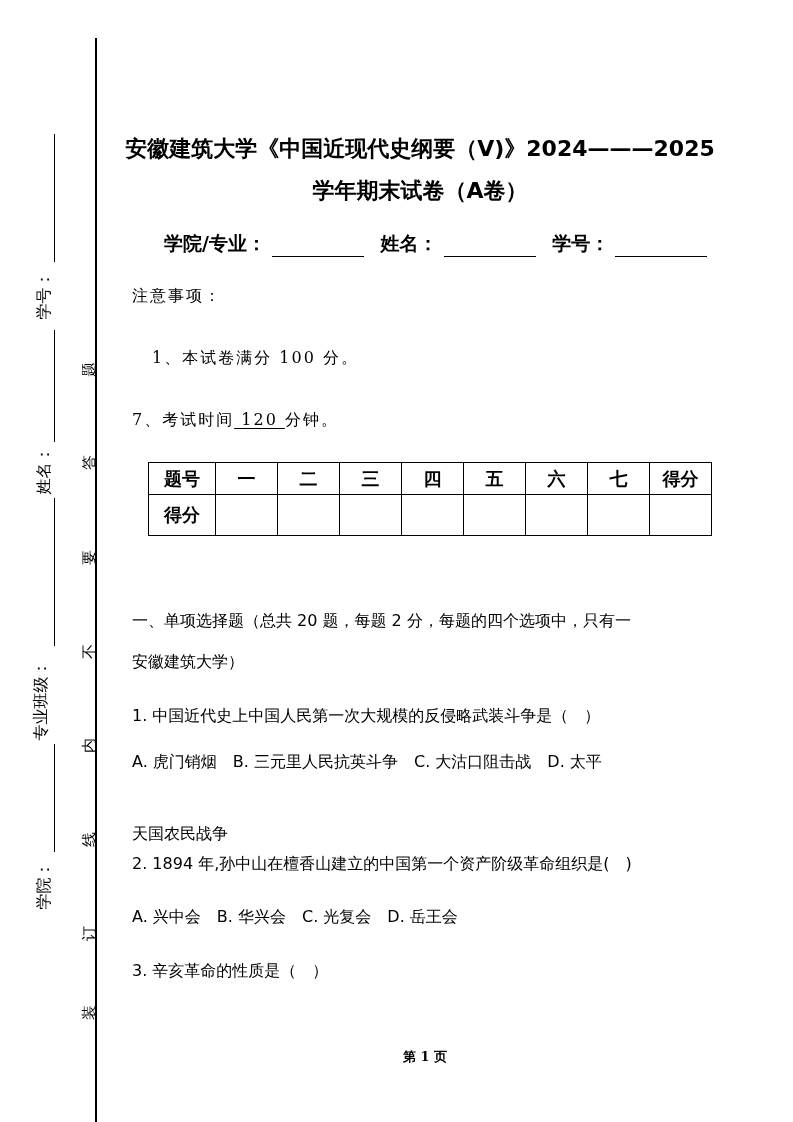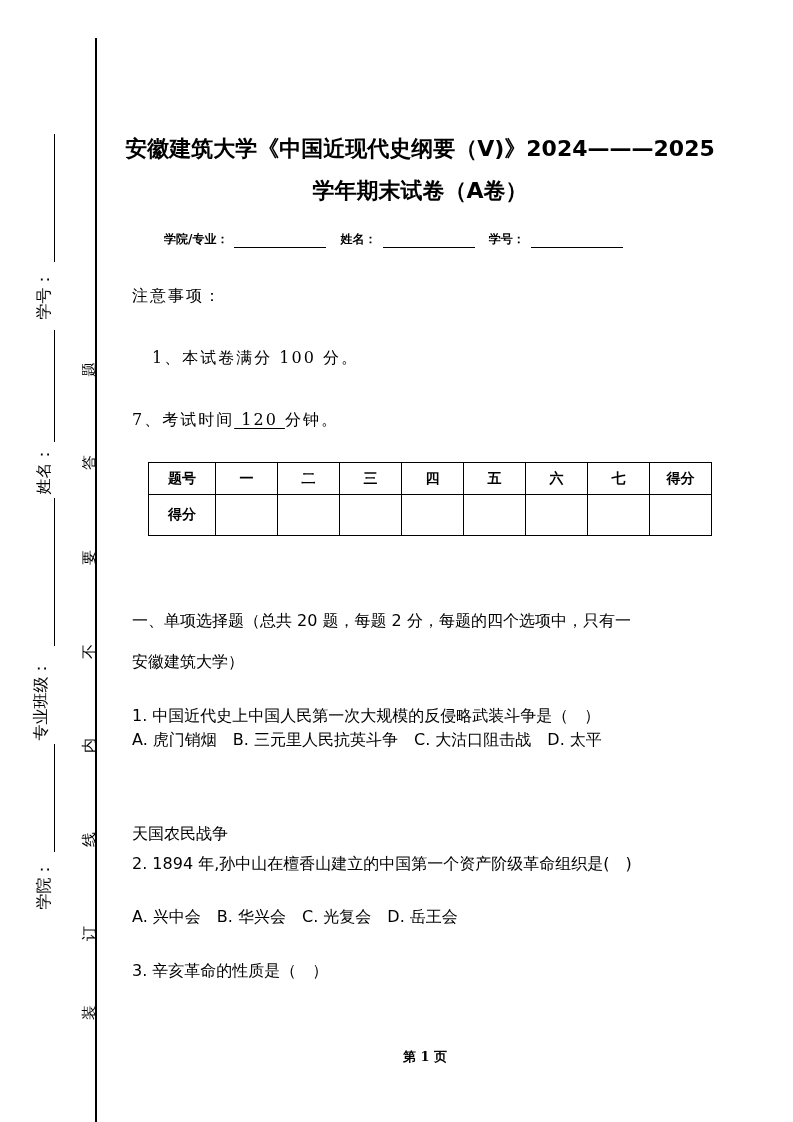--- a/index.html
+++ b/index.html
@@ -4,26 +4,26 @@
 <style>
   html, body { margin:0; padding:0; background:#ffffff; }
   body { width:793px; height:1122px; position:relative; overflow:hidden; color:#000;
          font-family: "DejaVu Serif", "Liberation Serif", serif; }
   .vline { position:absolute; background:#000; }
   .side-label { position:absolute; font-family:"DejaVu Serif", serif; font-size:16px;
                 transform:rotate(-90deg); transform-origin:center center; white-space:nowrap; }
   .seal-char { position:absolute; left:80px; font-size:15px; transform:rotate(-90deg); width:18px; text-align:center; }
   .title { position:absolute; left:0; width:840px; text-align:center; font-family:"DejaVu Sans", sans-serif;
            font-weight:bold; font-size:22px; letter-spacing:0px; }
-  .info-line { position:absolute; left:164px; top:231px; font-family:"DejaVu Sans", sans-serif; font-weight:bold; font-size:12px; white-space:nowrap; }
+  .info-line { position:absolute; left:164px; top:231px; font-family:"DejaVu Sans", sans-serif; font-weight:bold; font-size:19px; white-space:nowrap; }
   .info-line .blank { display:inline-block; width:92px; border-bottom:1.5px solid #000; height:16px; margin:0 10px 0 6px; vertical-align:bottom; }
   .para { position:absolute; left:132px; font-size:16px; white-space:nowrap; font-family:"DejaVu Sans", sans-serif; }
   .serifp { font-family:"DejaVu Serif", serif; letter-spacing:2px; }
   .u { text-decoration:underline; text-underline-offset:3px; }
-  table.score { position:absolute; left:148px; top:462px; border-collapse:collapse; font-family:"DejaVu Sans", sans-serif; font-size:14px; }
+  table.score { position:absolute; left:148px; top:462px; border-collapse:collapse; font-family:"DejaVu Sans", sans-serif; font-size:18px; }
   table.score td { border:1px solid #000; text-align:center; padding:0; }
   table.score tr.h td { height:31px; }
   table.score tr.r1 td { height:40px; }
   table.score tr.r2 td { height:50px; }
   table.score td.lbl { font-weight:bold; width:66px; }
   table.score td.c { width:61px; }
   table.score tr.h td.hd { font-weight:bold; }
   .footer { position:absolute; left:0; width:850px; top:1048px; text-align:center; font-weight:bold; font-size:13px; font-family:"DejaVu Serif", serif; }
 </style>
 </head>
@@ -88,21 +88,21 @@
     <td></td>
     <td></td>
   </tr>
 </tbody>
   </table>
 
 <div class="para" style="top:611px;">一、单项选择题（总共 20 题，每题 2 分，每题的四个选项中，只有一</div>
 <div class="para" style="top:652px;">安徽建筑大学）</div>
 
 <div class="para" style="top:706px;">1. 中国近代史上中国人民第一次大规模的反侵略武装斗争是（　）</div>
-<div class="para" style="top:730px;">A. 虎门销烟　B. 三元里人民抗英斗争　C. 大沽口阻击战　D. 太平</div>
+<div class="para" style="top:752px;">A. 虎门销烟　B. 三元里人民抗英斗争　C. 大沽口阻击战　D. 太平</div>
 <div class="para" style="top:800px;margin-top:24px;">天国农民战争</div>
 
 <div class="para" style="top:854px;">2. 1894 年,孙中山在檀香山建立的中国第一个资产阶级革命组织是(　)</div>
 <div class="para" style="top:907px;">A. 兴中会　B. 华兴会　C. 光复会　D. 岳王会</div>
 
 <div class="para" style="top:961px;">3. 辛亥革命的性质是（　）</div>
 
 <div class="footer">第 1 页</div>
 
 </body></html>

